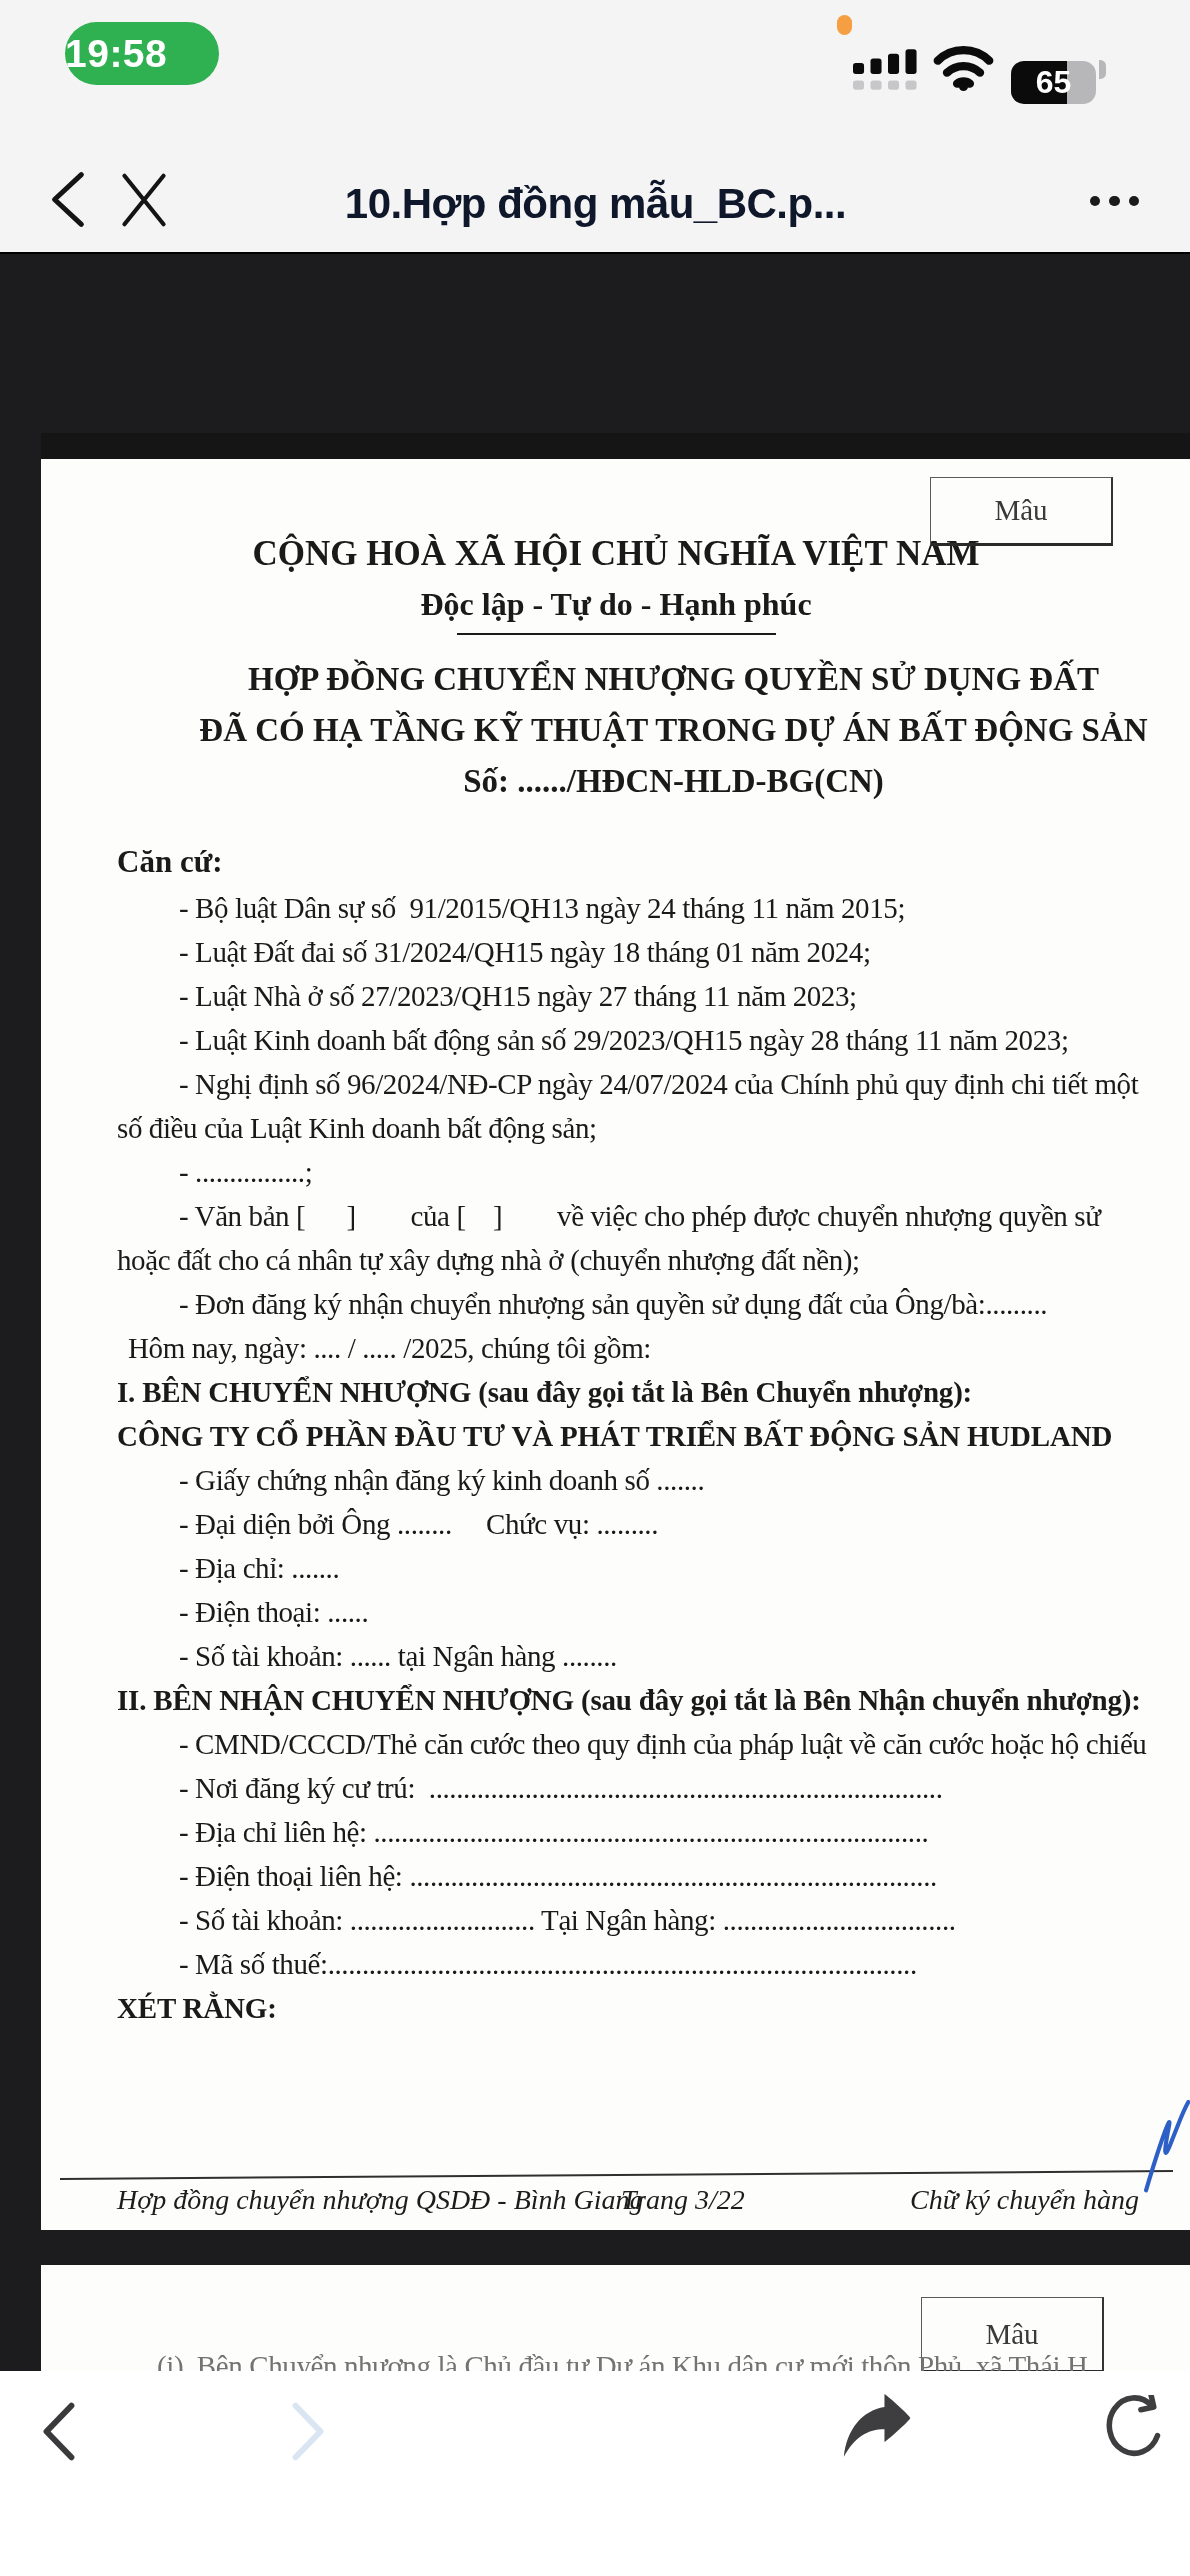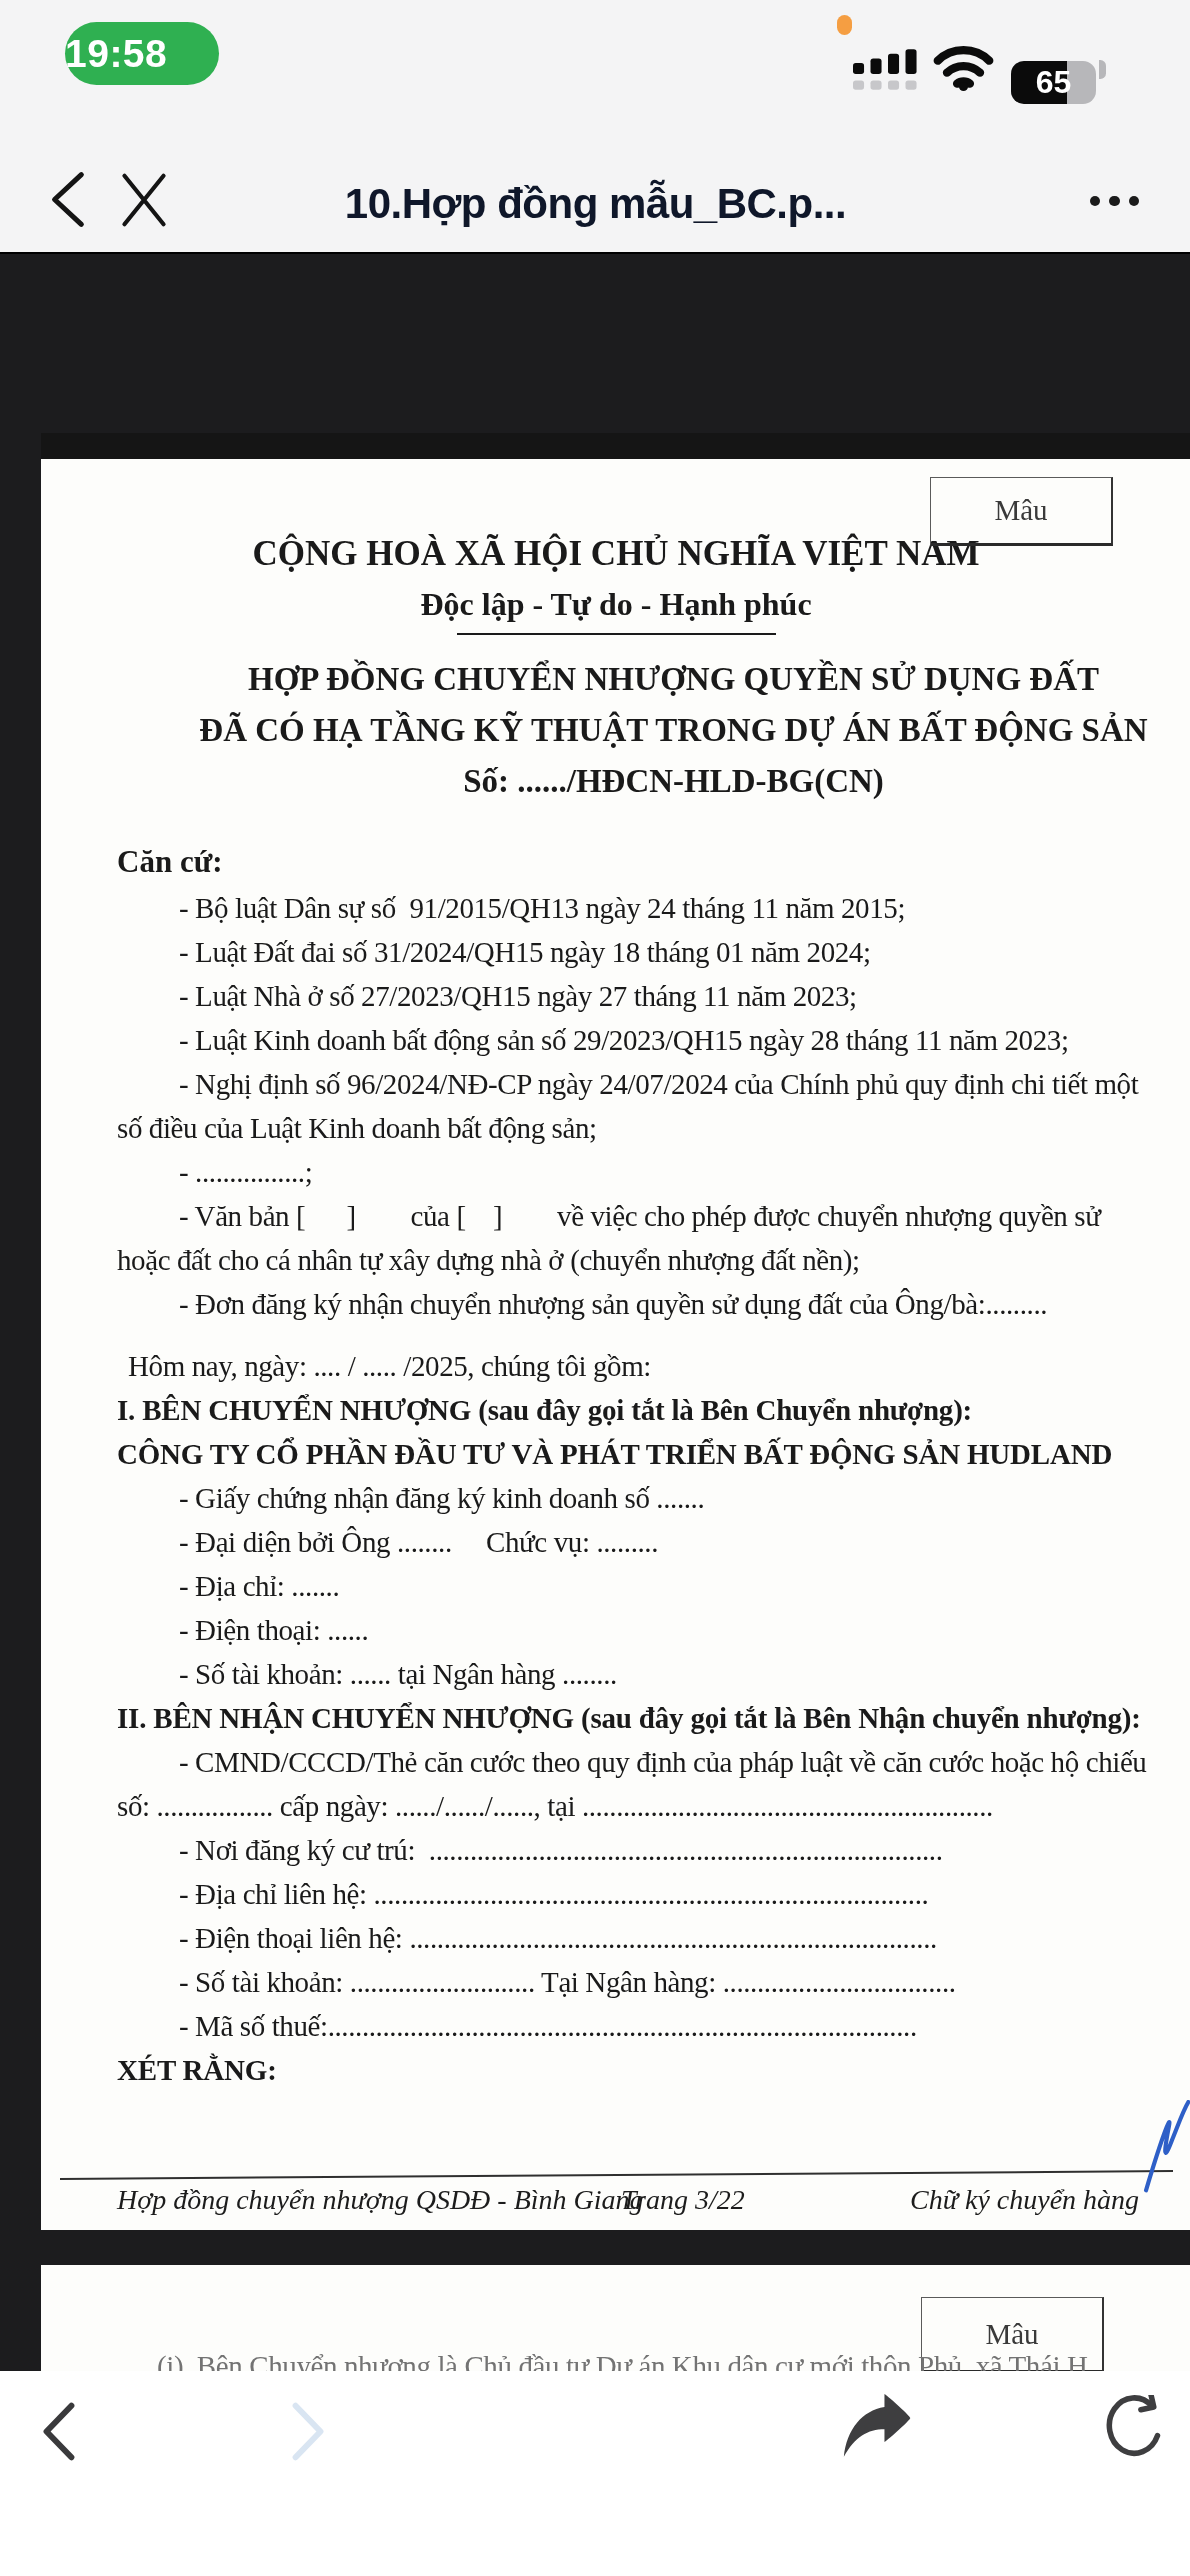--- a/index.html
+++ b/index.html
@@ -52,21 +52,21 @@
   .hdr .h2 { font-size:32px; font-weight:700; line-height:41px; margin-top:9.3px; }
   .hdr .rule { width:319px; height:2.8px; background:#1a1a1a; margin:7.4px auto 0; }
   .titles { margin:18.5px -76px 0 -18.5px; text-align:center; }
   .tline { font-size:33px; font-weight:700; line-height:51px; white-space:pre; }
   .can-cu { margin-top:37px; font-size:31px; font-weight:700;
             text-decoration-thickness:1.9px; }
   .lines { margin-top:5.6px; }
   .dline { font-size:29px; line-height:44px; letter-spacing:-0.4px; white-space:pre; padding-left:62px; }
   .dline.hang { padding-left:0; }
   .dline.head { padding-left:0; font-weight:700; letter-spacing:-0.2px; }
-  .dline.intro{ padding-left:11px;margin-top:18px; }
+  .dline.intro{ padding-left:11px; }
 
   .sep { position:absolute; left:18.5px; top:1741px; width:1113px; border-top:2.8px solid #2f2f2f;
          transform:rotate(-.4deg); }
   .pfoot { position:absolute; top:1751px; font-style:italic; color:#1c1c1c; white-space:pre; }
   .pfoot.l { left:76px;  font-size:28px; }
   .pfoot.c { left:580px; font-size:28px; }
   .pfoot.r { left:869px; font-size:28px; }
   .signature { position:absolute; left:1094px; top:1667px; }
 
   .partial-line { position:absolute; left:116px; top:85px; font-size:29px; letter-spacing:-0.4px;
@@ -166,21 +166,20 @@
             <div class="dline intro">Hôm nay, ngày: .... / ..... /2025, chúng tôi gồm:</div>
             <div class="dline head">I. BÊN CHUYỂN NHƯỢNG (sau đây gọi tắt là Bên Chuyển nhượng):</div>
             <div class="dline head">CÔNG TY CỔ PHẦN ĐẦU TƯ VÀ PHÁT TRIỂN BẤT ĐỘNG SẢN HUDLAND</div>
             <div class="dline ind">- Giấy chứng nhận đăng ký kinh doanh số .......</div>
             <div class="dline ind">- Đại diện bởi Ông ........     Chức vụ: .........</div>
             <div class="dline ind">- Địa chỉ: .......</div>
             <div class="dline ind">- Điện thoại: ......</div>
             <div class="dline ind">- Số tài khoản: ...... tại Ngân hàng ........</div>
             <div class="dline head">II. BÊN NHẬN CHUYỂN NHƯỢNG (sau đây gọi tắt là Bên Nhận chuyển nhượng):</div>
             <div class="dline ind">- CMND/CCCD/Thẻ căn cước theo quy định của pháp luật về căn cước hoặc hộ chiếu</div>
-            <div class="dline hang">số: ................. cấp ngày: ....../....../......, tại ............................................................</div>
             <div class="dline ind">- Nơi đăng ký cư trú:  ...........................................................................</div>
             <div class="dline ind">- Địa chỉ liên hệ: .................................................................................</div>
             <div class="dline ind">- Điện thoại liên hệ: .............................................................................</div>
             <div class="dline ind">- Số tài khoản: ........................... Tại Ngân hàng: ..................................</div>
             <div class="dline ind">- Mã số thuế:......................................................................................</div>
             <div class="dline head">XÉT RẰNG:</div>
           </div>
       </div>
 
       <div class="sep"></div>

